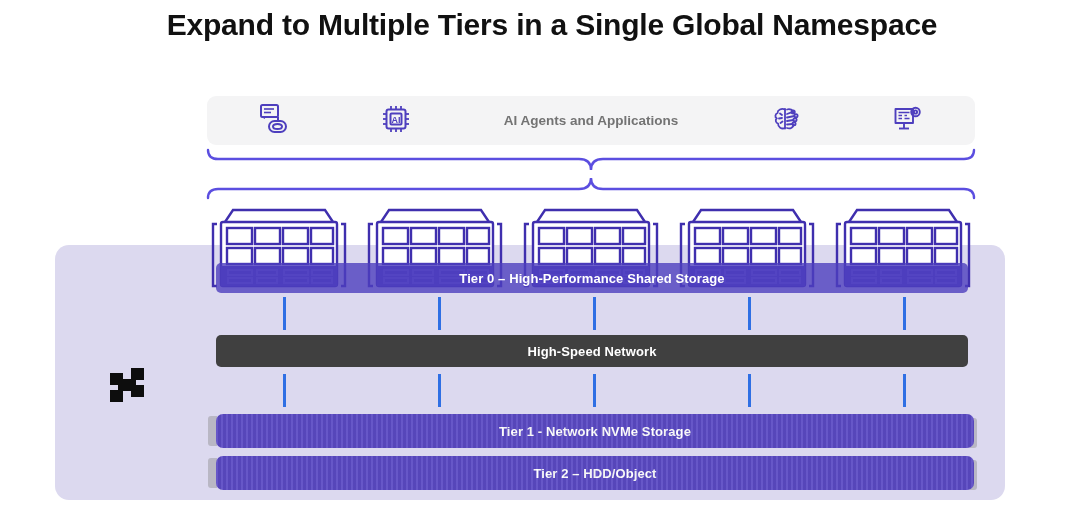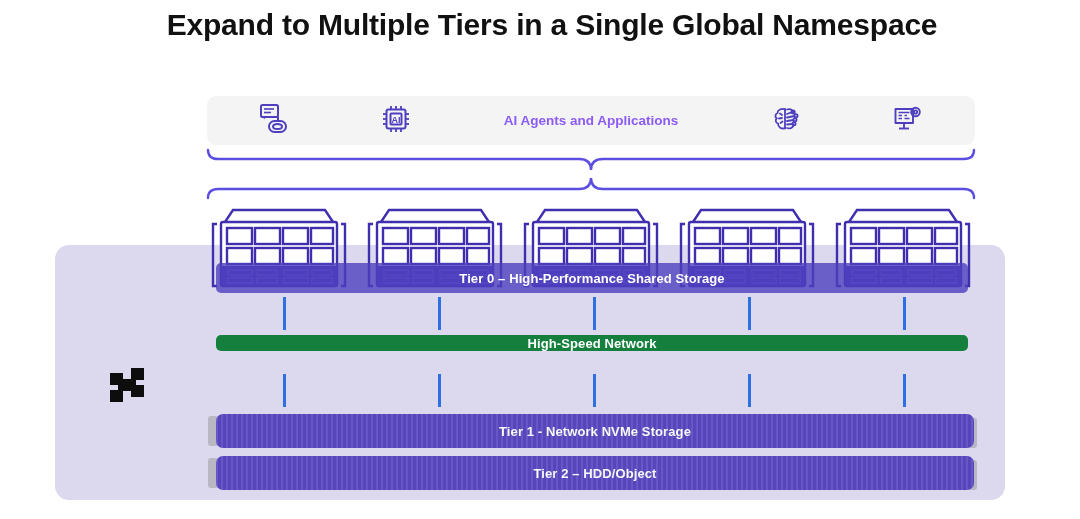--- a/index.html
+++ b/index.html
@@ -62,21 +62,21 @@
     display: flex;
     align-items: center;
     justify-content: space-between;
     padding: 0 52px;
     box-sizing: border-box;
     text-align: center;
   }
   .apps-bar-label {
     font-size: 13.5px;
     font-weight: bold;
-    color: #8b5cf6;
+    color: #737373;
     white-space: nowrap;
   }
   .app-icon { display:block; }
 
   
   .brace-top {
     position: absolute;
     left: 206px;
     top: 148px;
     width: 770px;
@@ -124,22 +124,22 @@
     width: 752px;
     height: 30px;
     background: rgba(78,63,190,0.80);
     border-radius: 5px;
     z-index: 6;
   }
   .network-bar {
     left: 216px;
     top: 335px;
     width: 752px;
-    height: 16px;
-    background: #15803d;
+    height: 32px;
+    background: #404040;
     border-radius: 5px;
     z-index: 4;
   }
   .tier1-bar {
     left: 216px;
     top: 414px;
     width: 758px;
     height: 34px;
     background: #5b4ac4;
     border-radius: 7px;

